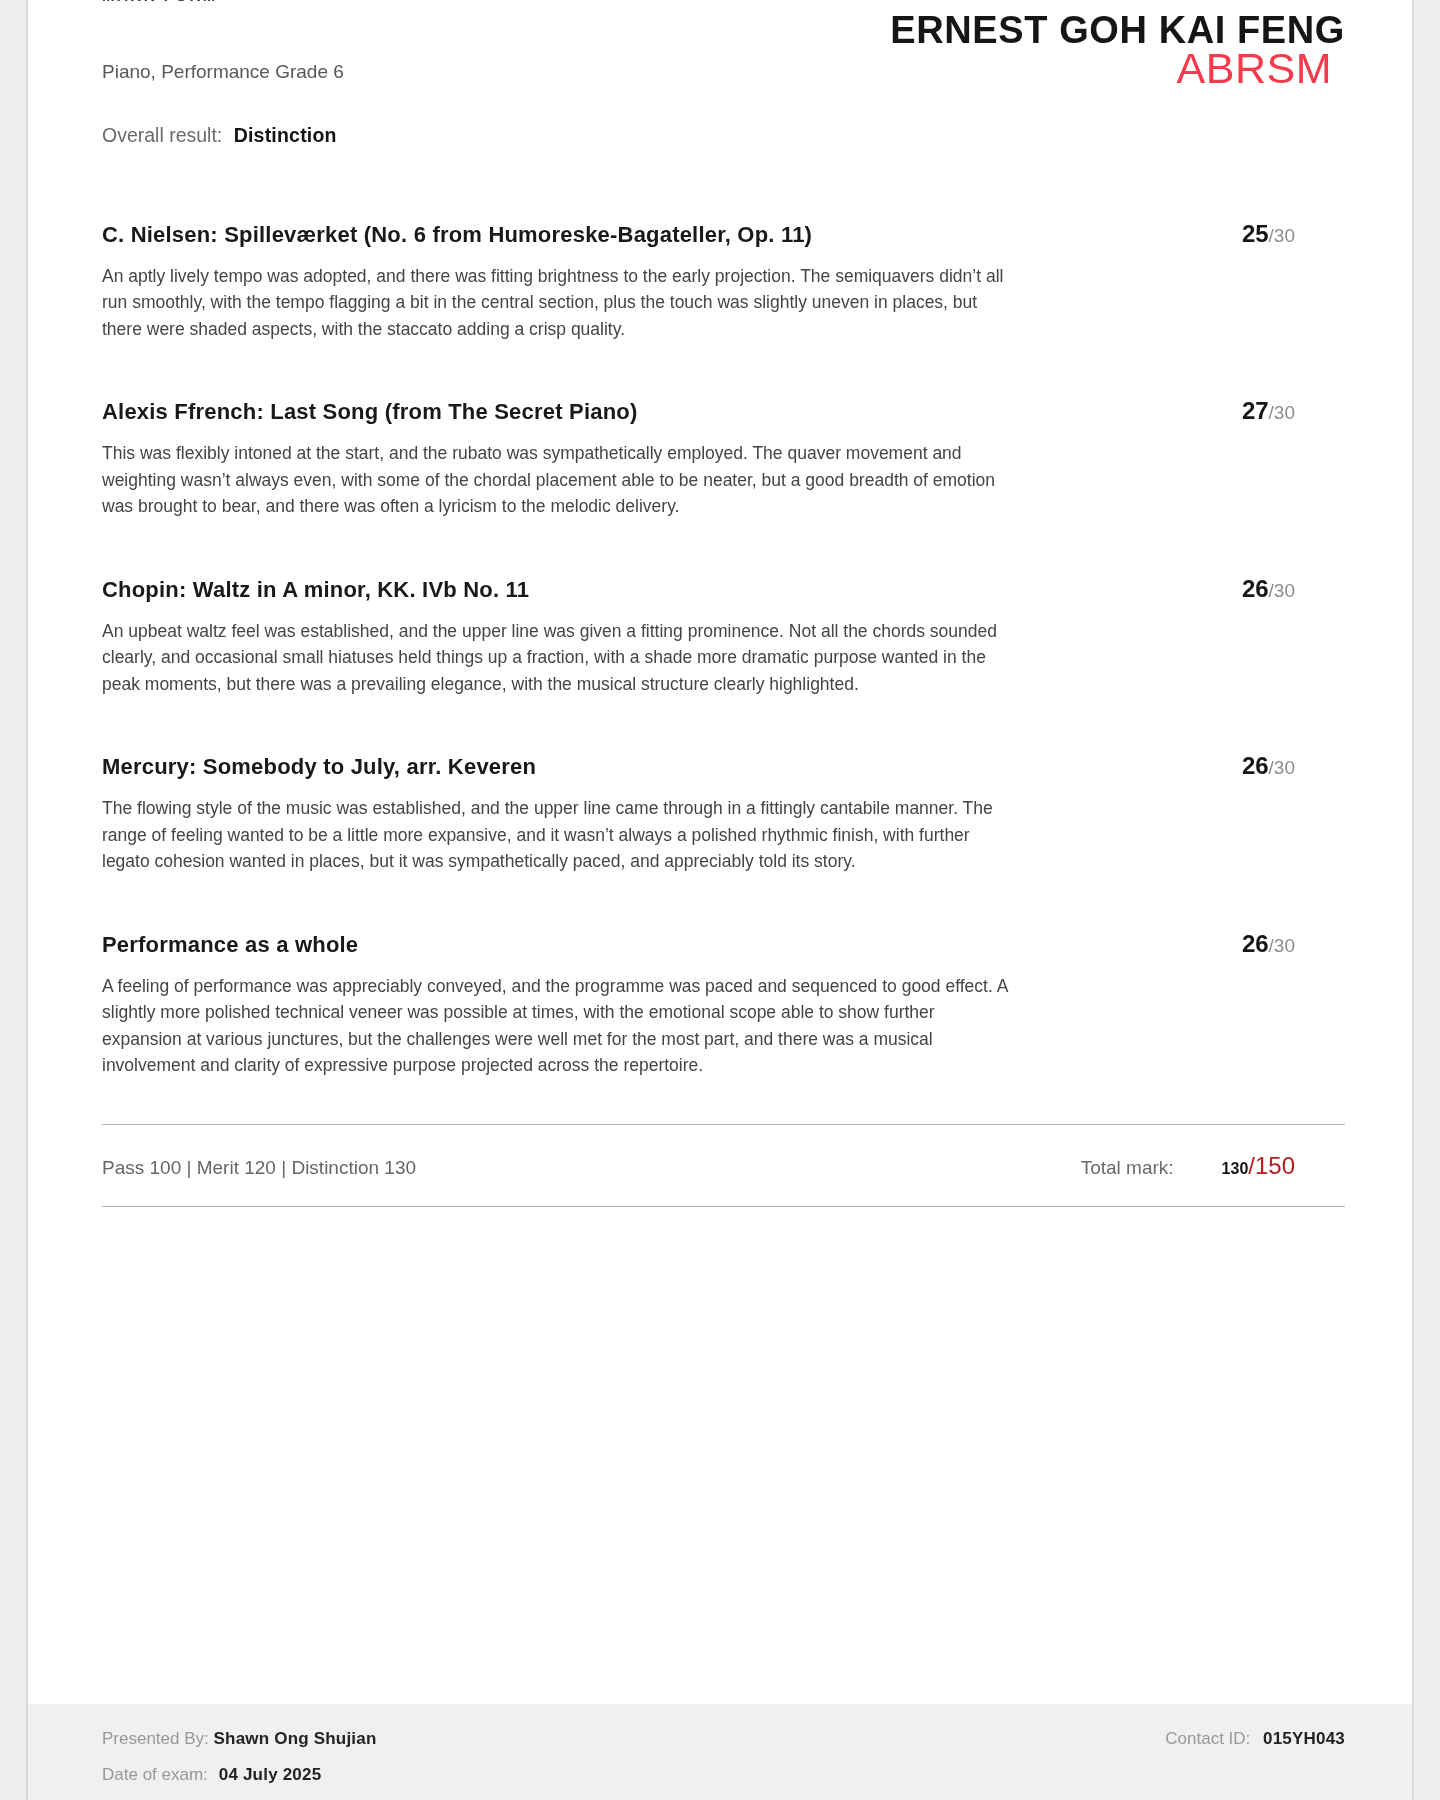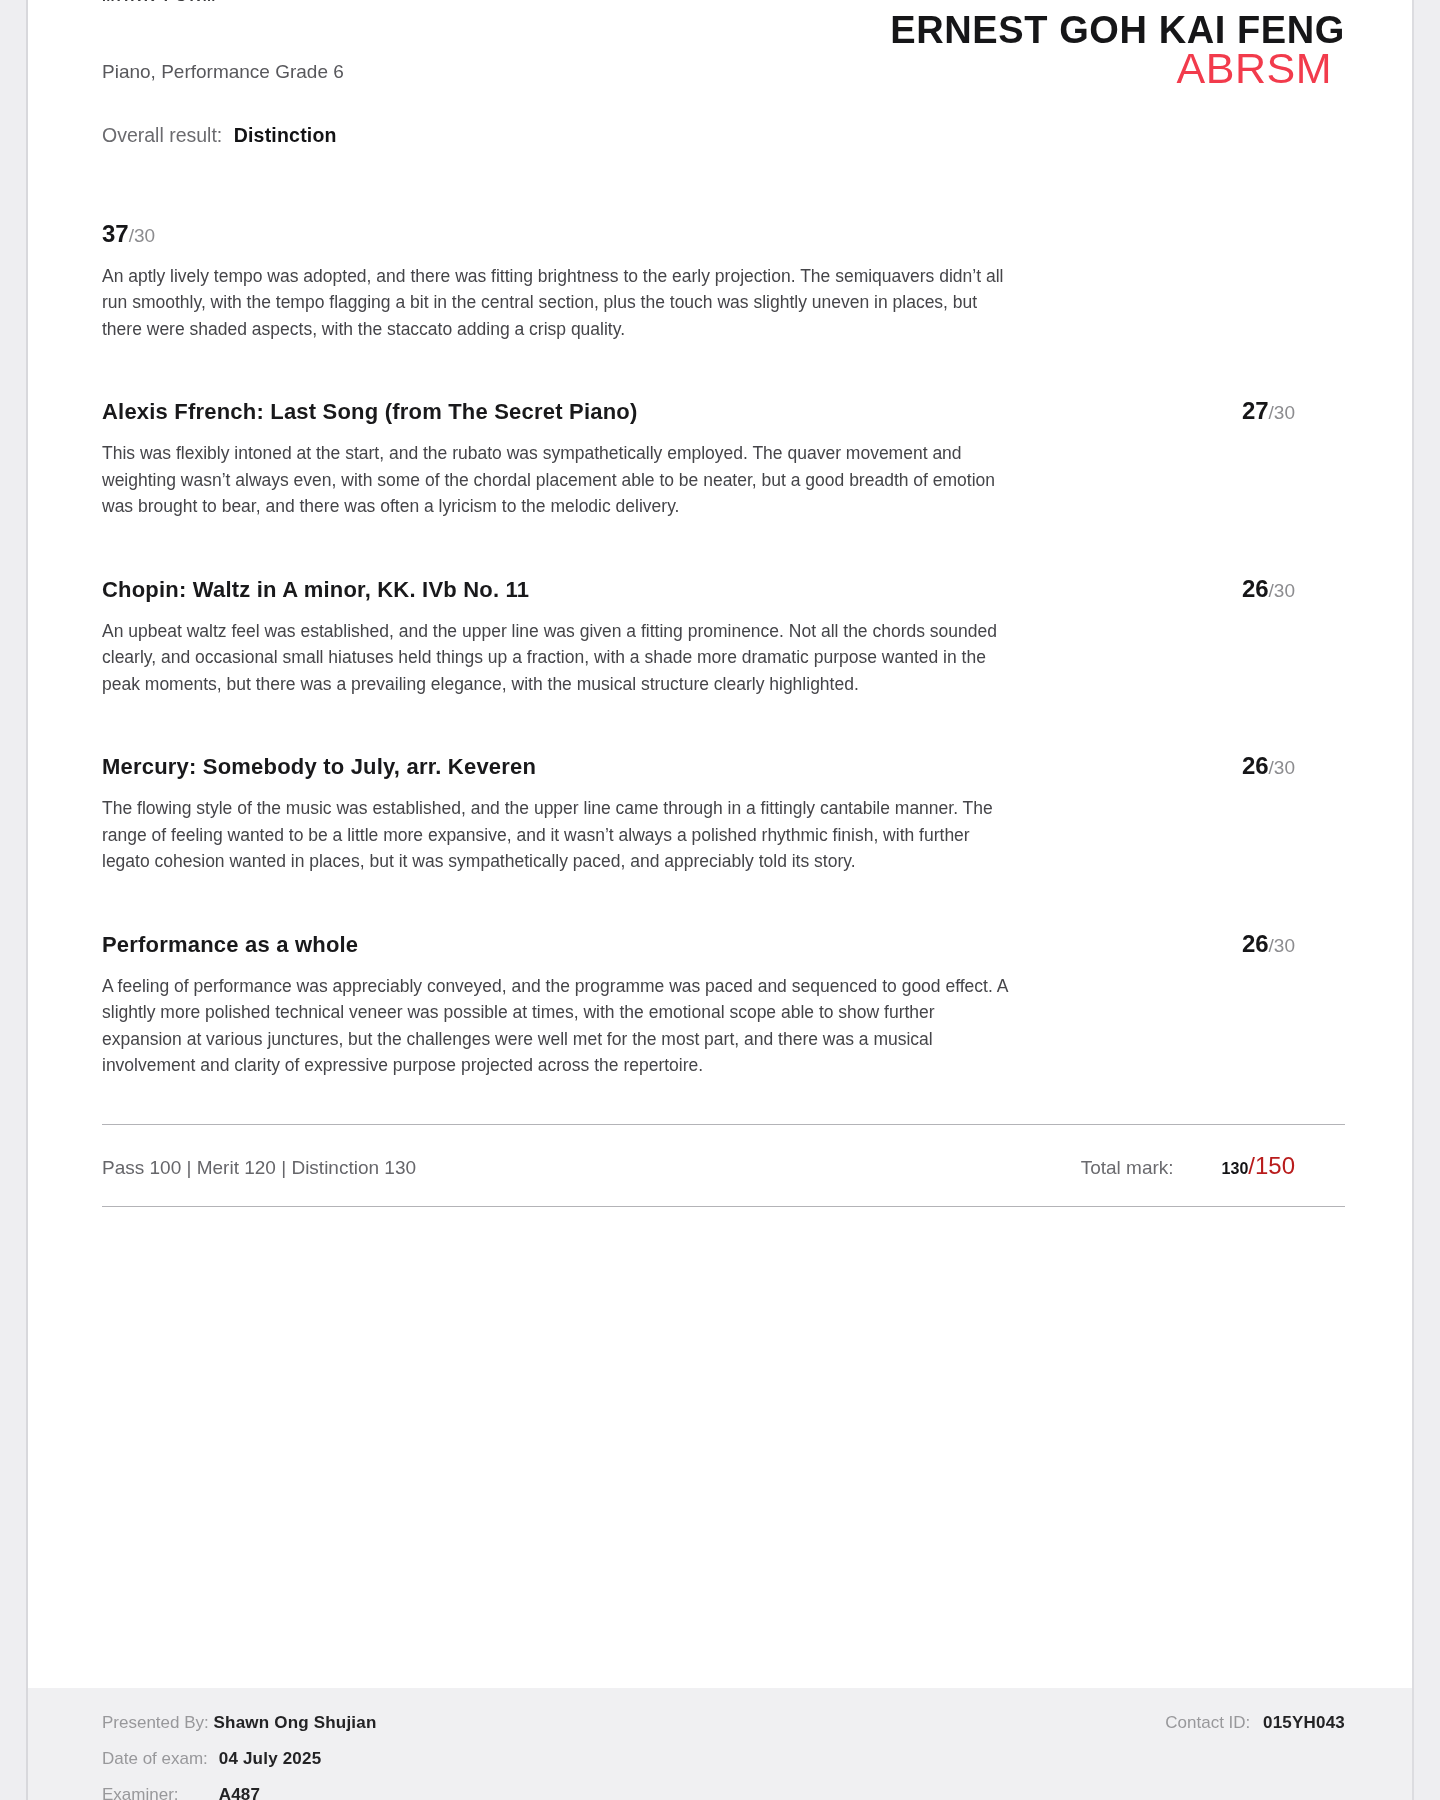--- a/index.html
+++ b/index.html
@@ -115,21 +115,21 @@
   .thresholds { font-size: 19px; color: #66666a; }
   .total-group { display: flex; align-items: baseline; padding-right: 50px; }
   .total-label { font-size: 19px; color: #6b6b6f; margin-right: 48px; }
   .total-value { font-size: 16px; font-weight: bold; color: #131315; }
   .total-outof { font-size: 24px; color: #b91c1c; }
   .rule.bottom { margin-top: 0; }
 
   .footer-band {
     position: absolute;
     left: 0; right: 0; bottom: 0;
-    height: 112px;
+    height: 96px;
     background: #f0f0f2;
     padding: 24px 67px 0 74px;
     font-size: 17px;
   }
   .footer-row { display: flex; justify-content: space-between; line-height: 22px; }
   .footer-row + .footer-row { margin-top: 14px; }
   .f-label { color: #98989b; display: inline-block; min-width: 112px; }
   .f-label.narrow { min-width: 104px; }
   .f-value { color: #232325; font-weight: bold; letter-spacing: 0.2px; }
   .f-right .f-label { min-width: 0; margin-right: 8px; }
@@ -151,22 +151,23 @@
       <div class="candidate-name">ERNEST GOH KAI FENG</div>
       <div class="exam-subject">Piano, Performance Grade 6</div>
 
       <div class="overall-line">
         <span class="overall-label">Overall result:</span>
         <span class="overall-value">Distinction</span>
       </div>
 
       <div class="piece first">
         <div class="piece-head">
-          <div class="piece-mark">
-            <span class="mark-value">37</span><span class="mark-outof">/30</span>
+          <div class="piece-title">C. Nielsen: Spilleværket (No. 6 from Humoreske-Bagateller, Op. 11)</div>
+          <div class="piece-mark">
+            <span class="mark-value">25</span><span class="mark-outof">/30</span>
           </div>
         </div>
         <div class="piece-comment">An aptly lively tempo was adopted, and there was fitting brightness to the early projection. The semiquavers didn’t all run smoothly, with the tempo flagging a bit in the central section, plus the touch was slightly uneven in places, but there were shaded aspects, with the staccato adding a crisp quality.</div>
       </div>
 
       <div class="piece">
         <div class="piece-head">
           <div class="piece-title">Alexis Ffrench: Last Song (from The Secret Piano)</div>
           <div class="piece-mark">
             <span class="mark-value">27</span><span class="mark-outof">/30</span>

